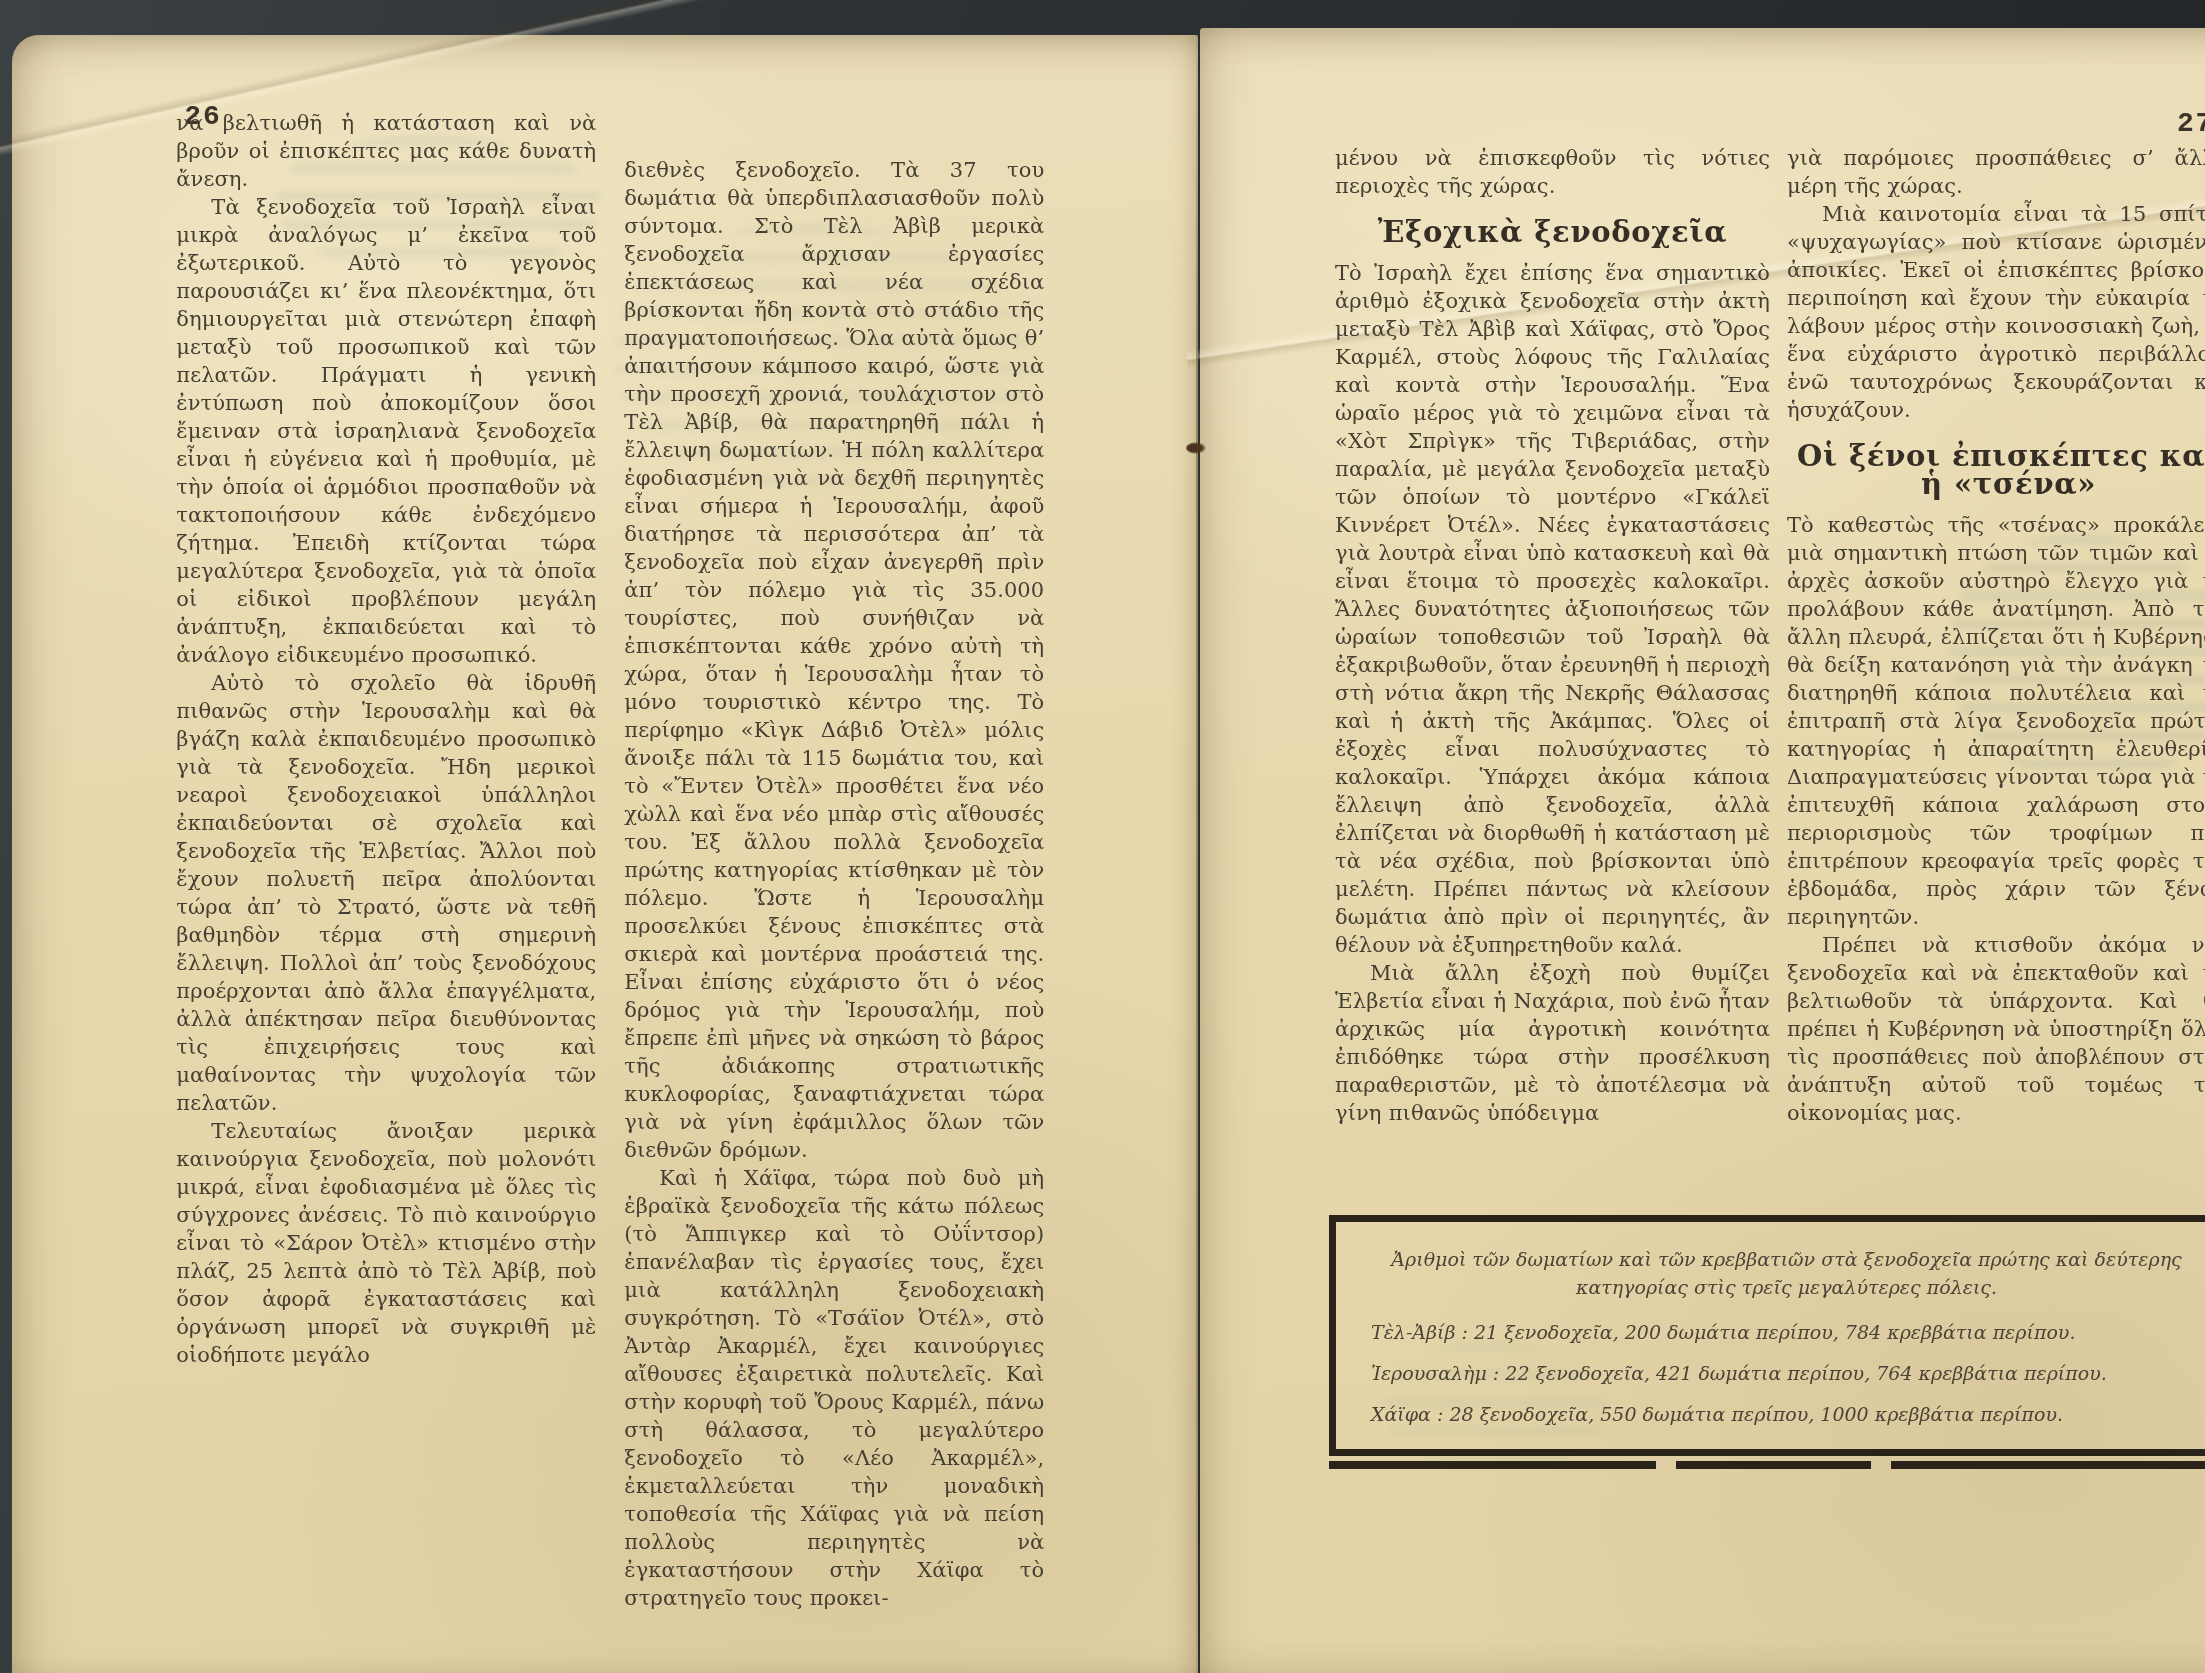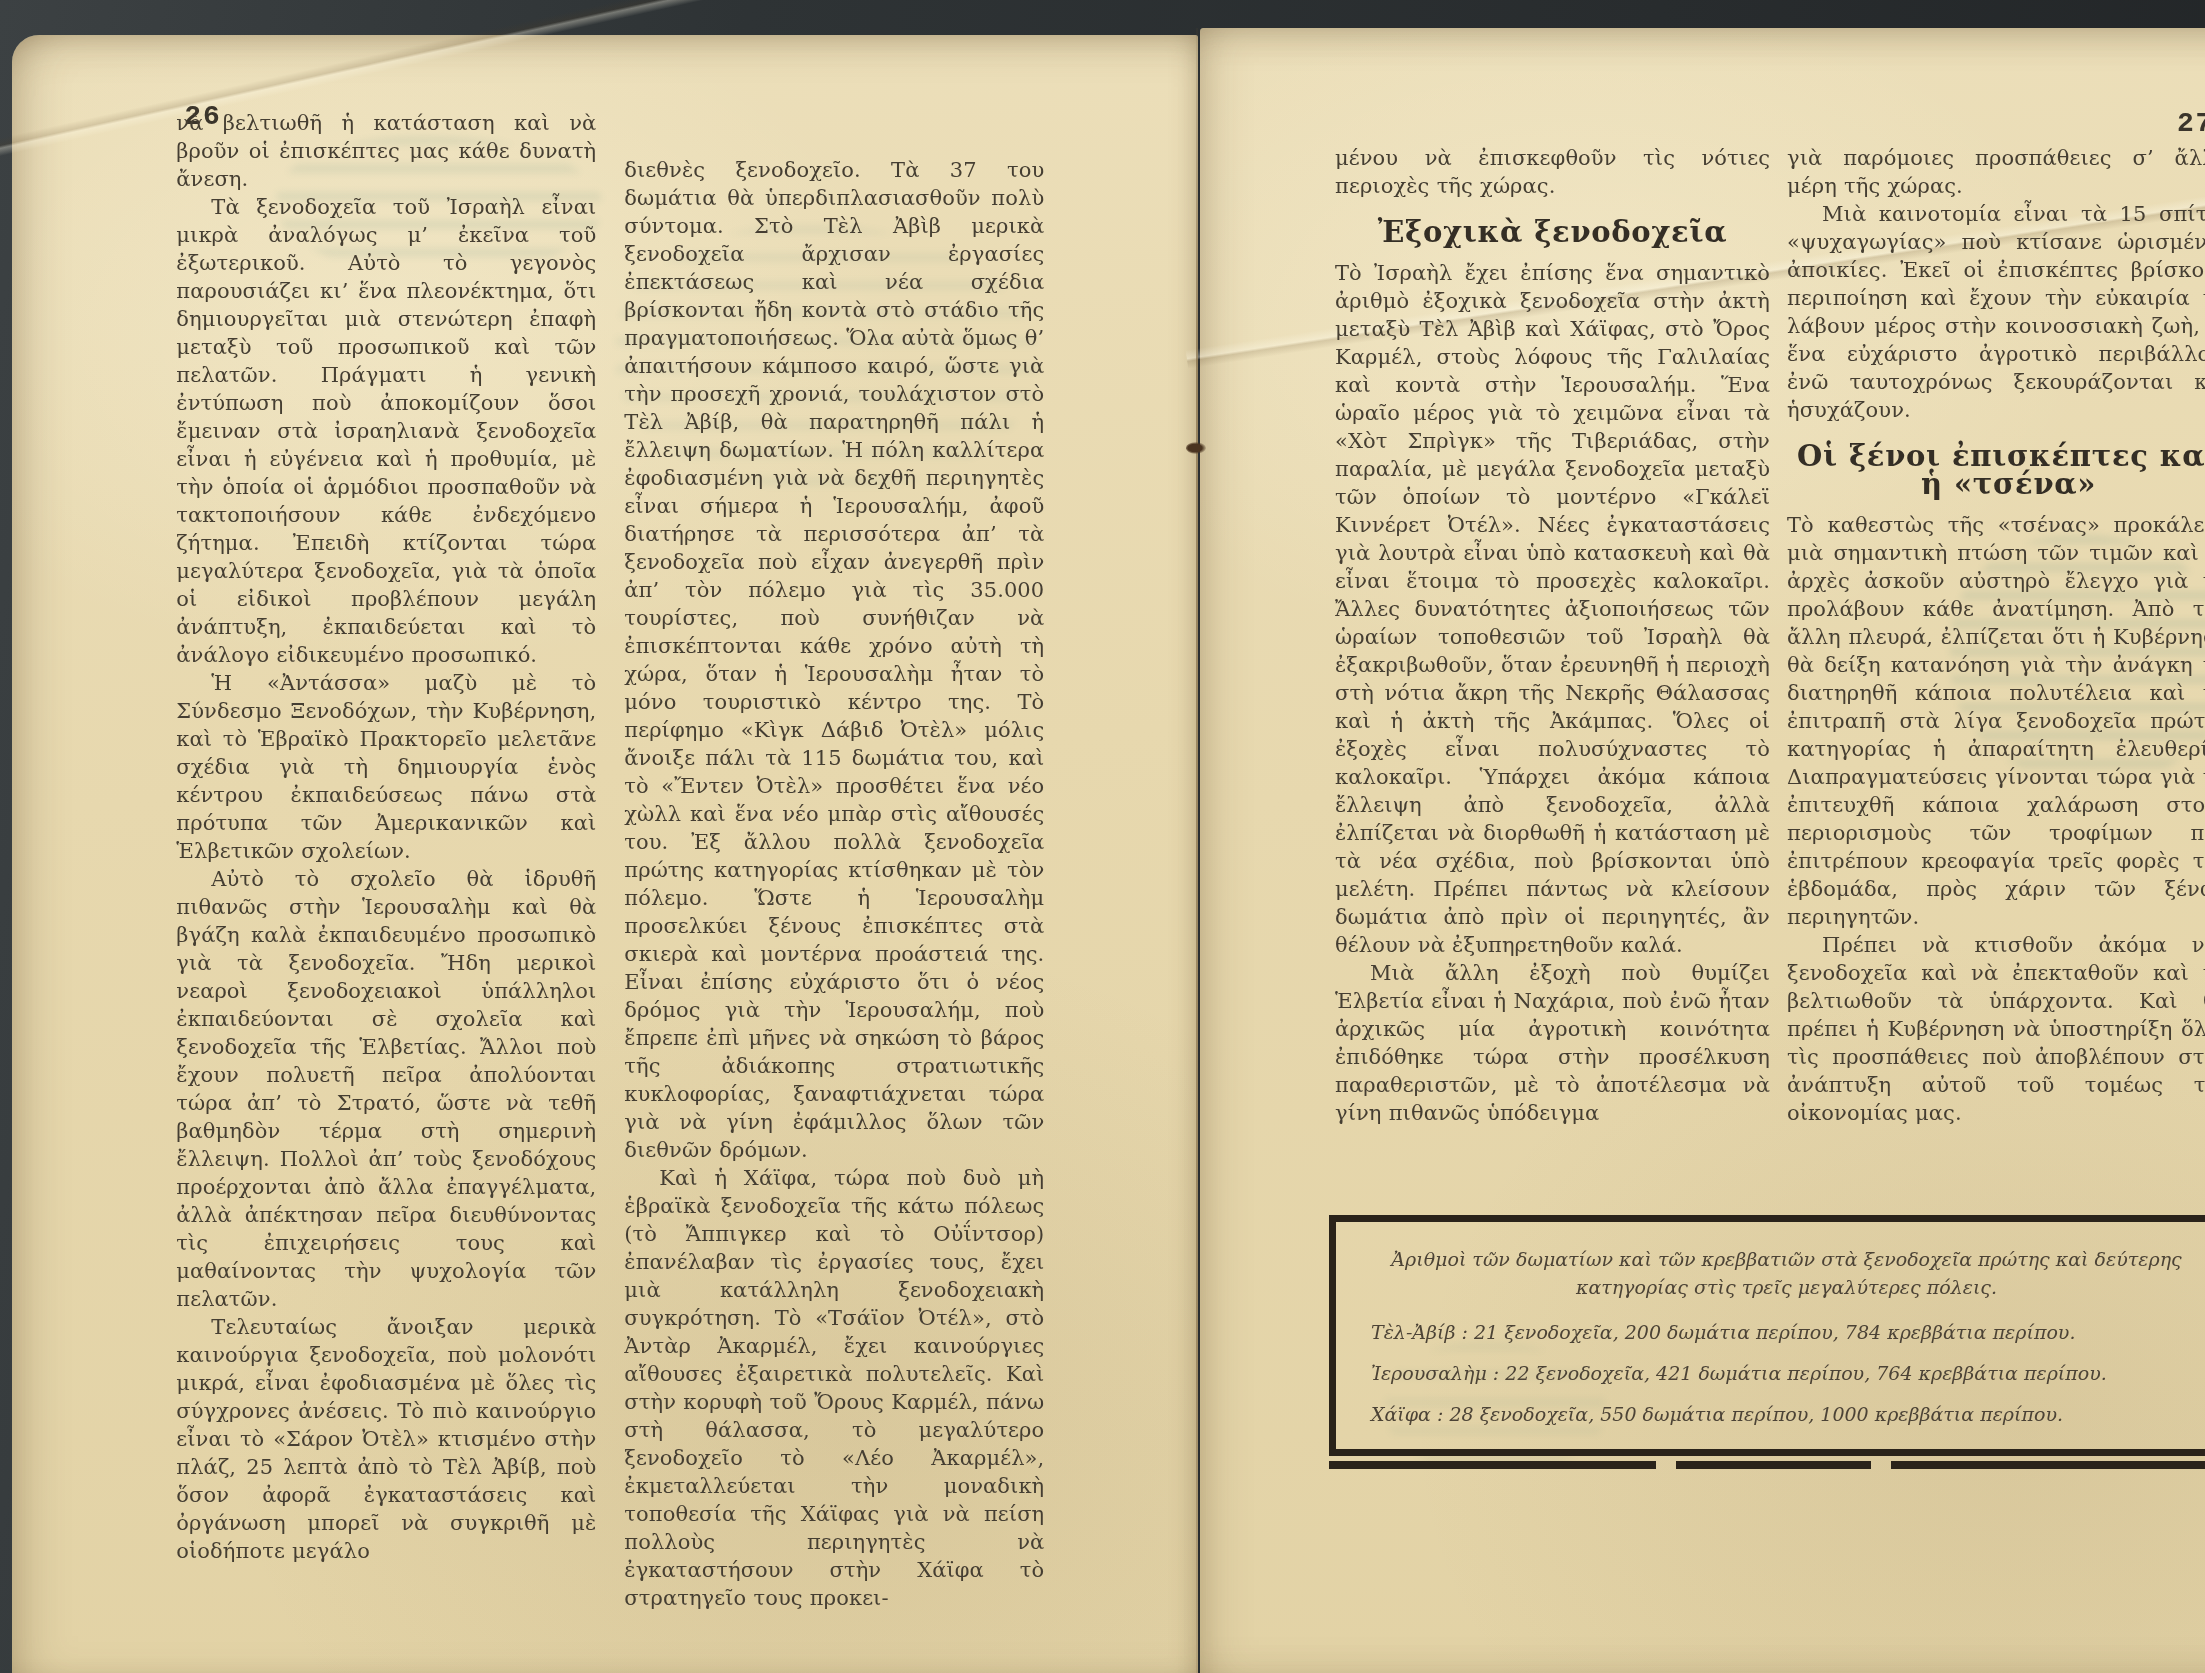--- a/index.html
+++ b/index.html
@@ -112,21 +112,20 @@
   <div class="page" id="left-page">
     <div class="ghost" id="ghost-l1"></div>
     <div class="ghost" id="ghost-l2"></div>
     <div class="crease" id="crease-left"></div>
 
     <div class="pagenum" id="pagenum-26">26</div>
 
     <div class="col" id="lp-col1">
       <p class="cont">νὰ βελτιωθῆ ἡ κατάσταση καὶ νὰ βροῦν οἱ ἐπισκέπτες μας κάθε δυνατὴ ἄνεση.</p>
       <p>Τὰ ξενοδοχεῖα τοῦ Ἰσραὴλ εἶναι μικρὰ ἀναλόγως μ’ ἐκεῖνα τοῦ ἐξωτερικοῦ. Αὐτὸ τὸ γεγονὸς παρουσιάζει κι’ ἕνα πλεονέκτημα, ὅτι δημιουργεῖται μιὰ στενώτερη ἐπαφὴ μεταξὺ τοῦ προσωπικοῦ καὶ τῶν πελατῶν. Πράγματι ἡ γενικὴ ἐντύπωση ποὺ ἀποκομίζουν ὅσοι ἔμειναν στὰ ἰσραηλιανὰ ξενοδοχεῖα εἶναι ἡ εὐγένεια καὶ ἡ προθυμία, μὲ τὴν ὁποία οἱ ἁρμόδιοι προσπαθοῦν νὰ τακτοποιήσουν κάθε ἐνδεχόμενο ζήτημα. Ἐπειδὴ κτίζονται τώρα μεγαλύτερα ξενοδοχεῖα, γιὰ τὰ ὁποῖα οἱ εἰδικοὶ προβλέπουν μεγάλη ἀνάπτυξη, ἐκπαιδεύεται καὶ τὸ ἀνάλογο εἰδικευμένο προσωπικό.</p>
-      <p>Ἡ «Ἀντάσσα» μαζὺ μὲ τὸ Σύνδεσμο Ξενοδόχων, τὴν Κυβέρνηση, καὶ τὸ Ἑβραϊκὸ Πρακτορεῖο μελετᾶνε σχέδια γιὰ τὴ δημιουργία ἑνὸς κέντρου ἐκπαιδεύσεως πάνω στὰ πρότυπα τῶν Ἀμερικανικῶν καὶ Ἑλβετικῶν σχολείων.</p>
       <p>Αὐτὸ τὸ σχολεῖο θὰ ἱδρυθῆ πιθανῶς στὴν Ἱερουσαλὴμ καὶ θὰ βγάζη καλὰ ἐκπαιδευμένο προσωπικὸ γιὰ τὰ ξενοδοχεῖα. Ἤδη μερικοὶ νεαροὶ ξενοδοχειακοὶ ὑπάλληλοι ἐκπαιδεύονται σὲ σχολεῖα καὶ ξενοδοχεῖα τῆς Ἑλβετίας. Ἄλλοι ποὺ ἔχουν πολυετῆ πεῖρα ἀπολύονται τώρα ἀπ’ τὸ Στρατό, ὥστε νὰ τεθῆ βαθμηδὸν τέρμα στὴ σημερινὴ ἔλλειψη. Πολλοὶ ἀπ’ τοὺς ξενοδόχους προέρχονται ἀπὸ ἄλλα ἐπαγγέλματα, ἀλλὰ ἀπέκτησαν πεῖρα διευθύνοντας τὶς ἐπιχειρήσεις τους καὶ μαθαίνοντας τὴν ψυχολογία τῶν πελατῶν.</p>
       <p>Τελευταίως ἄνοιξαν μερικὰ καινούργια ξενοδοχεῖα, ποὺ μολονότι μικρά, εἶναι ἐφοδιασμένα μὲ ὅλες τὶς σύγχρονες ἀνέσεις. Τὸ πιὸ καινούργιο εἶναι τὸ «Σάρον Ὀτὲλ» κτισμένο στὴν πλάζ, 25 λεπτὰ ἀπὸ τὸ Τὲλ Ἀβίβ, ποὺ ὅσον ἀφορᾶ ἐγκαταστάσεις καὶ ὀργάνωση μπορεῖ νὰ συγκριθῆ μὲ οἱοδήποτε μεγάλο</p>
     </div>
 
     <div class="col" id="lp-col2">
       <p class="cont">διεθνὲς ξενοδοχεῖο. Τὰ 37 του δωμάτια θὰ ὑπερδιπλασιασθοῦν πολὺ σύντομα. Στὸ Τὲλ Ἀβὶβ μερικὰ ξενοδοχεῖα ἄρχισαν ἐργασίες ἐπεκτάσεως καὶ νέα σχέδια βρίσκονται ἤδη κοντὰ στὸ στάδιο τῆς πραγματοποιήσεως. Ὅλα αὐτὰ ὅμως θ’ ἀπαιτήσουν κάμποσο καιρό, ὥστε γιὰ τὴν προσεχῆ χρονιά, τουλάχιστον στὸ Τὲλ Ἀβίβ, θὰ παρατηρηθῆ πάλι ἡ ἔλλειψη δωματίων. Ἡ πόλη καλλίτερα ἐφοδιασμένη γιὰ νὰ δεχθῆ περιηγητὲς εἶναι σήμερα ἡ Ἱερουσαλήμ, ἀφοῦ διατήρησε τὰ περισσότερα ἀπ’ τὰ ξενοδοχεῖα ποὺ εἶχαν ἀνεγερθῆ πρὶν ἀπ’ τὸν πόλεμο γιὰ τὶς 35.000 τουρίστες, ποὺ συνήθιζαν νὰ ἐπισκέπτονται κάθε χρόνο αὐτὴ τὴ χώρα, ὅταν ἡ Ἱερουσαλὴμ ἦταν τὸ μόνο τουριστικὸ κέντρο της. Τὸ περίφημο «Κὶγκ Δάβιδ Ὀτὲλ» μόλις ἄνοιξε πάλι τὰ 115 δωμάτια του, καὶ τὸ «Ἔντεν Ὀτὲλ» προσθέτει ἕνα νέο χὼλλ καὶ ἕνα νέο μπὰρ στὶς αἴθουσές του. Ἐξ ἄλλου πολλὰ ξενοδοχεῖα πρώτης κατηγορίας κτίσθηκαν μὲ τὸν πόλεμο. Ὥστε ἡ Ἱερουσαλὴμ προσελκύει ξένους ἐπισκέπτες στὰ σκιερὰ καὶ μοντέρνα προάστειά της. Εἶναι ἐπίσης εὐχάριστο ὅτι ὁ νέος δρόμος γιὰ τὴν Ἱερουσαλήμ, ποὺ ἔπρεπε ἐπὶ μῆνες νὰ σηκώση τὸ βάρος τῆς ἀδιάκοπης στρατιωτικῆς κυκλοφορίας, ξαναφτιάχνεται τώρα γιὰ νὰ γίνη ἐφάμιλλος ὅλων τῶν διεθνῶν δρόμων.</p>
       <p>Καὶ ἡ Χάϊφα, τώρα ποὺ δυὸ μὴ ἑβραϊκὰ ξενοδοχεῖα τῆς κάτω πόλεως (τὸ Ἄππιγκερ καὶ τὸ Οὐΐντσορ) ἐπανέλαβαν τὶς ἐργασίες τους, ἔχει μιὰ κατάλληλη ξενοδοχειακὴ συγκρότηση. Τὸ «Τσάϊον Ὀτέλ», στὸ Ἀντὰρ Ἀκαρμέλ, ἔχει καινούργιες αἴθουσες ἐξαιρετικὰ πολυτελεῖς. Καὶ στὴν κορυφὴ τοῦ Ὄρους Καρμέλ, πάνω στὴ θάλασσα, τὸ μεγαλύτερο ξενοδοχεῖο τὸ «Λέο Ἀκαρμέλ», ἐκμεταλλεύεται τὴν μοναδικὴ τοποθεσία τῆς Χάϊφας γιὰ νὰ πείση πολλοὺς περιηγητὲς νὰ ἐγκαταστήσουν στὴν Χάϊφα τὸ στρατηγεῖο τους προκει-</p>
     </div>
   </div>
 

